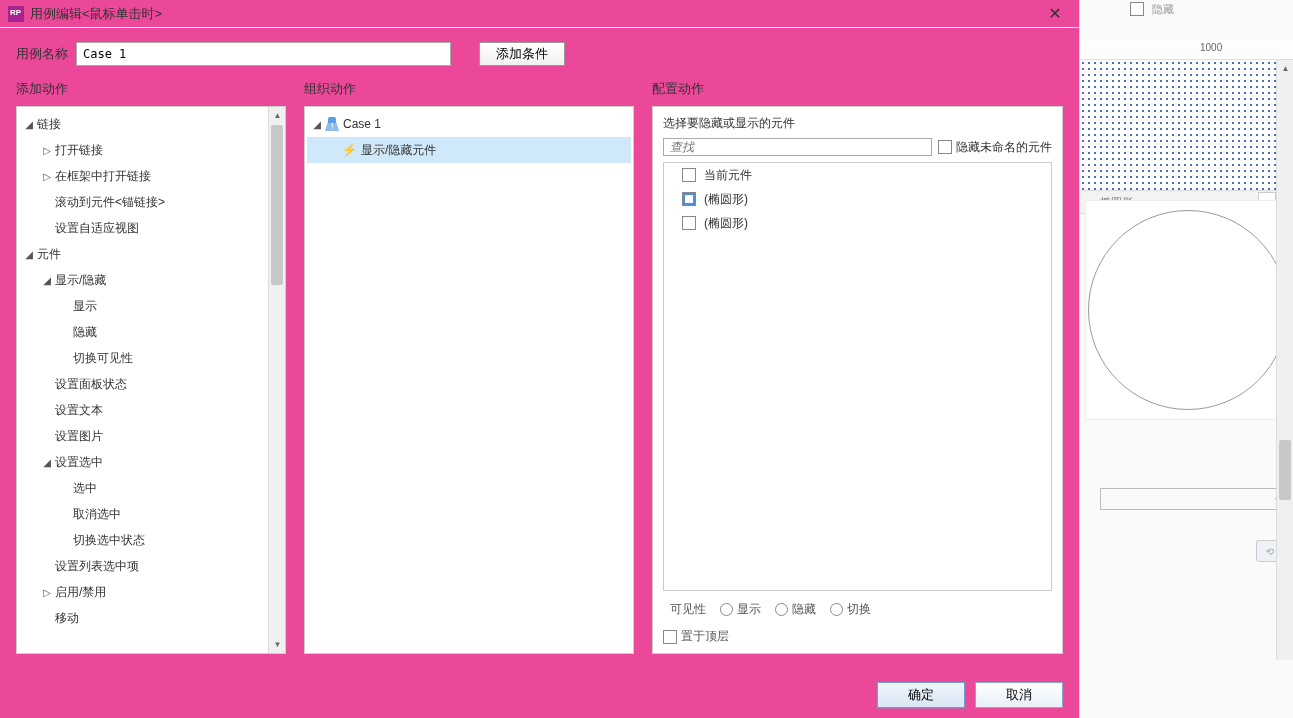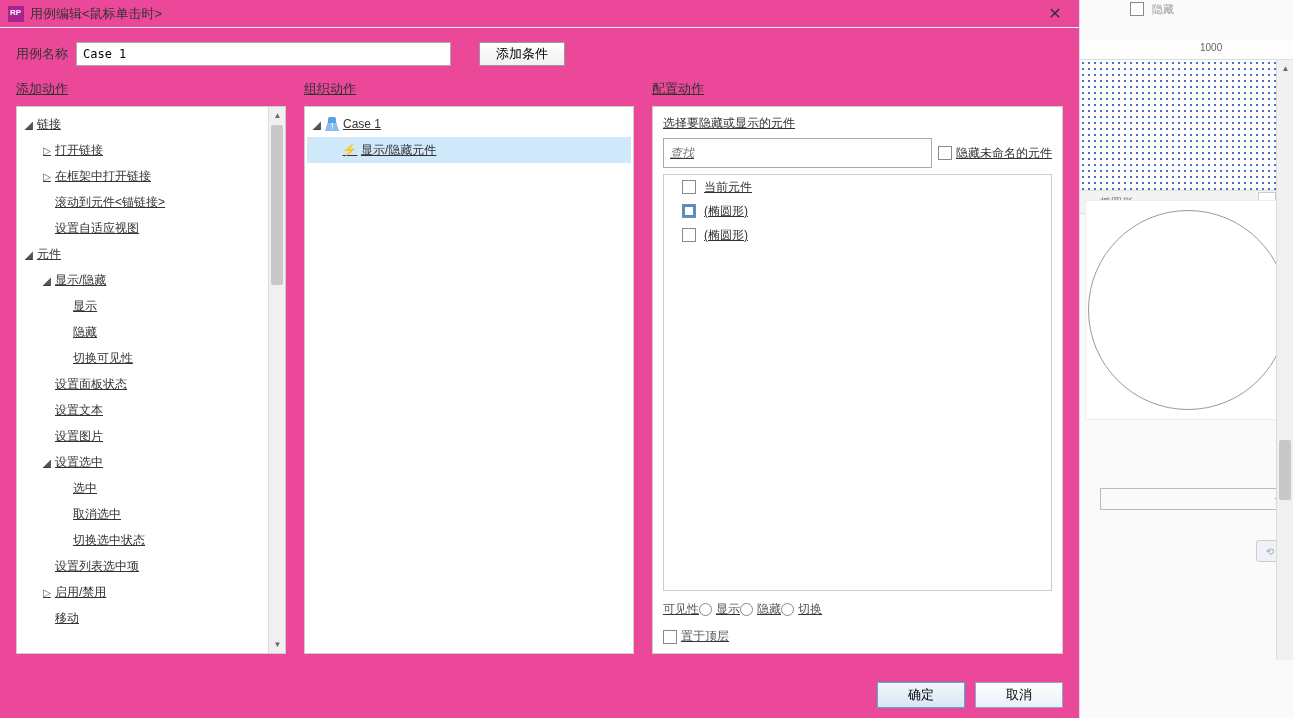--- a/index.html
+++ b/index.html
@@ -11,21 +11,21 @@
 .app-icon::after { content: "RP"; color: #fff; font-size: 8px; position: absolute; top: 2px; left: 2px; font-weight: bold; }
 .titlebar-text { flex: 1; font-size: 13px; }
 .close-btn { width: 32px; height: 24px; display: flex; align-items: center; justify-content: center; cursor: pointer; font-size: 16px; }
 
 .name-row { display: flex; align-items: center; padding: 14px 16px 10px; gap: 8px; }
 .name-label { font-size: 13px; }
 .name-input { width: 375px; height: 24px; border: 1px solid #aaa; padding: 0 6px; font-size: 12px; font-family: Consolas, monospace; }
 .cond-btn { height: 24px; padding: 0 16px; border: 1px solid #999; background: linear-gradient(#fff,#f0f0f0); cursor: pointer; font-size: 13px; margin-left: 20px; }
 
 .sections { display: flex; padding: 0 16px 12px; gap: 18px; height: 590px; }
-.section-col { display: flex; flex-direction: column; text-decoration: underline; }
+.section-col { display: flex; flex-direction: column; }
 .col1 { width: 270px; }
 .col2 { width: 330px; }
 .col3 { flex: 1; }
 .sec-title { font-size: 13px; padding: 4px 0 8px; }
 .sec-body { flex: 1; border: 1px solid #ccc; background: #fff; position: relative; overflow: hidden; }
 
 .scrollbar-v { position: absolute; right: 0; top: 0; width: 17px; height: 100%; background: #f0f0f0; border-left: 1px solid #ddd; }
 .scroll-arrow { width: 17px; height: 17px; background: #f0f0f0; display: flex; align-items: center; justify-content: center; font-size: 8px; color: #666; }
 .scroll-thumb { position: absolute; left: 2px; width: 12px; background: #c8c8c8; border-radius: 2px; }
 
@@ -37,28 +37,28 @@
 .arrow.blank { visibility: hidden; }
 
 .case-icon { width: 14px; height: 14px; margin-right: 4px; position: relative; }
 .case-icon::before { content: ""; position: absolute; top: 0; left: 3px; width: 8px; height: 6px; background: #5aa0e6; border-radius: 2px 2px 0 0; }
 .case-icon::after { content: ""; position: absolute; bottom: 0; left: 0; width: 14px; height: 8px; border-top: 1px solid #5aa0e6; background: #5aa0e6; clip-path: polygon(0 100%, 20% 0, 45% 0, 55% 100%, 55% 0, 80% 0, 100% 100%); opacity: 0.7; }
 .bolt-icon { width: 14px; height: 14px; margin-right: 4px; display: inline-flex; align-items: center; justify-content: center; color: #888; font-size: 12px; }
 
 .configure-inner { padding: 8px 10px; height: 100%; display: flex; flex-direction: column; }
 .cfg-title { font-size: 12px; margin-bottom: 6px; }
 .search-row { display: flex; align-items: center; gap: 6px; margin-bottom: 6px; }
-.search-input { flex: 1; height: 30px; border: 1px solid #aaa; padding: 0 6px; font-style: italic; color: #888; font-size: 12px; }
+.search-input { flex: 1; height: 18px; border: 1px solid #aaa; padding: 0 6px; font-style: italic; color: #888; font-size: 12px; }
 .check { width: 14px; height: 14px; border: 1px solid #888; background: #fff; display: inline-block; margin-right: 4px; vertical-align: middle; }
 .check.sel { box-shadow: inset 0 0 0 2px #4a90d9; }
 .widget-list { flex: 1; border: 1px solid #ccc; overflow: auto; }
 .wl-row { display: flex; align-items: center; height: 24px; padding-left: 18px; cursor: pointer; }
 .wl-row .check { margin-right: 8px; }
 
-.vis-row { display: flex; align-items: flex-end; margin-top: 10px; color: #555; }
+.vis-row { display: flex; align-items: flex-end; gap: 14px; margin-top: 10px; color: #555; margin-left: 7px; }
 .radio { width: 13px; height: 13px; border: 1px solid #888; border-radius: 50%; display: inline-block; margin-right: 4px; vertical-align: middle; background: #fff; }
 .anim-row { display: flex; align-items: center; gap: 8px; margin-top: 10px; color: #555; }
 .combo { width: 82px; height: 22px; border: 1px solid #bbb; background: #fafafa; display: inline-flex; align-items: center; justify-content: flex-end; padding-right: 4px; }
 .combo::after { content: "▾"; font-size: 10px; color: #888; }
 .num-input { width: 54px; height: 22px; border: 1px solid #bbb; background: #fff; }
 .top-row { display: flex; align-items: center; gap: 8px; margin-top: 10px; color: #555; }
 
 .footer { position: absolute; bottom: 10px; right: 16px; display: flex; gap: 10px; }
 .footer button { width: 88px; height: 26px; border: 1px solid #8aa8c8; background: linear-gradient(#fff,#e8f0f8); cursor: pointer; font-size: 13px; }
 .footer button.primary { background: linear-gradient(#f0f6fc,#d8e6f4); border-color: #6c9ed0; box-shadow: 0 0 0 1px rgba(90,150,210,0.3); }

